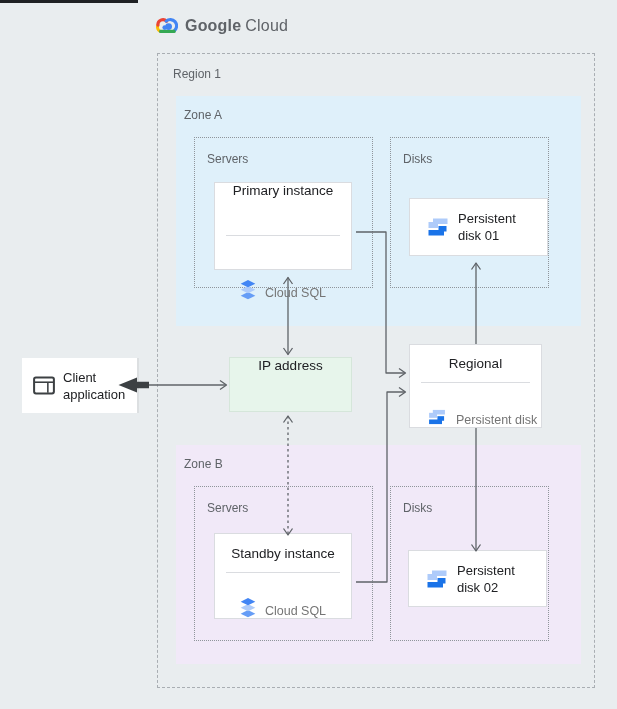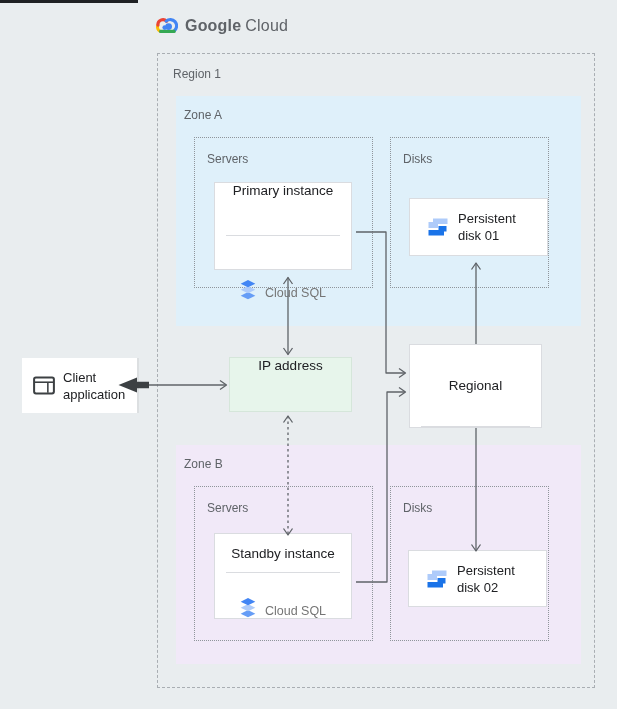--- a/index.html
+++ b/index.html
@@ -169,20 +169,29 @@
           <div>disk 02</div>
         </div>
       </div>
     </div>
   </div>
 </div>
 
 <div class="abs card regional-card">
   <div class="card-title">Regional</div>
   <div class="card-divider"></div>
+  <div class="product-row">
+    <svg width="20" height="20" viewBox="0 0 24 24" aria-hidden="true">
+      <rect x="7" y="3.5" width="14.5" height="5.5" fill="#aecbfa"></rect>
+      <rect x="2.5" y="7" width="9.5" height="6" fill="#aecbfa"></rect>
+      <rect x="12.5" y="11" width="8" height="5.5" fill="#1a73e8"></rect>
+      <rect x="2.5" y="15" width="15.5" height="5.5" fill="#1a73e8"></rect>
+    </svg>
+    <span class="product-label">Persistent disk</span>
+  </div>
 </div>
 
 <div class="abs ip-card">
   <span>IP address</span>
 </div>
 
 <div class="abs client-shadow"></div>
 <div class="abs card client-card">
   <svg width="22" height="19" viewBox="0 0 24 20" aria-hidden="true">
     <rect x="1.2" y="1.2" width="21.6" height="17.4" rx="2" fill="none" stroke="#3c4043" stroke-width="2.2"></rect>

